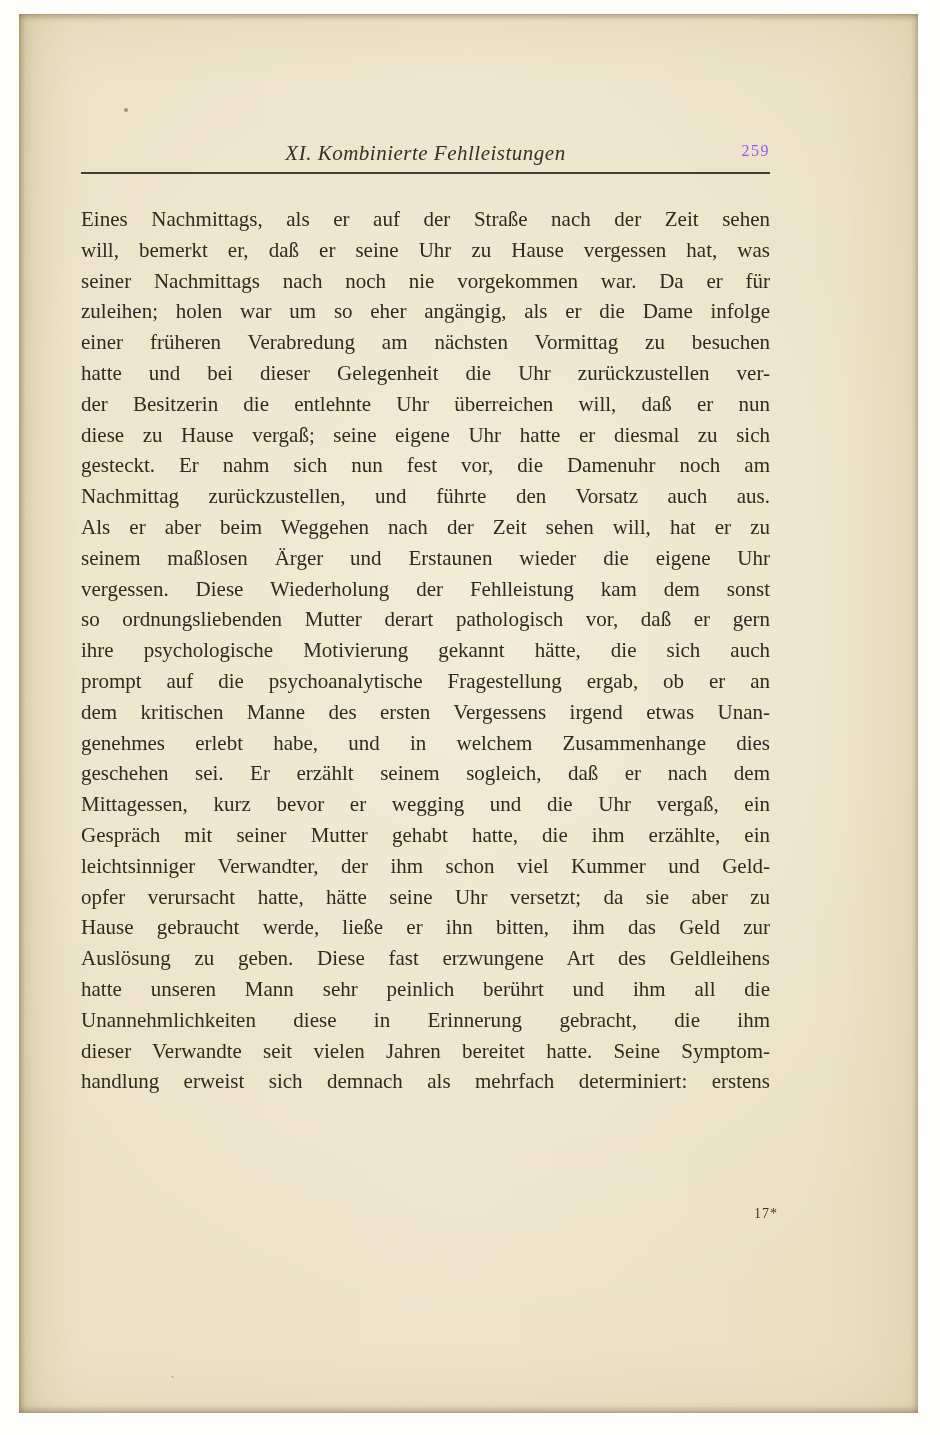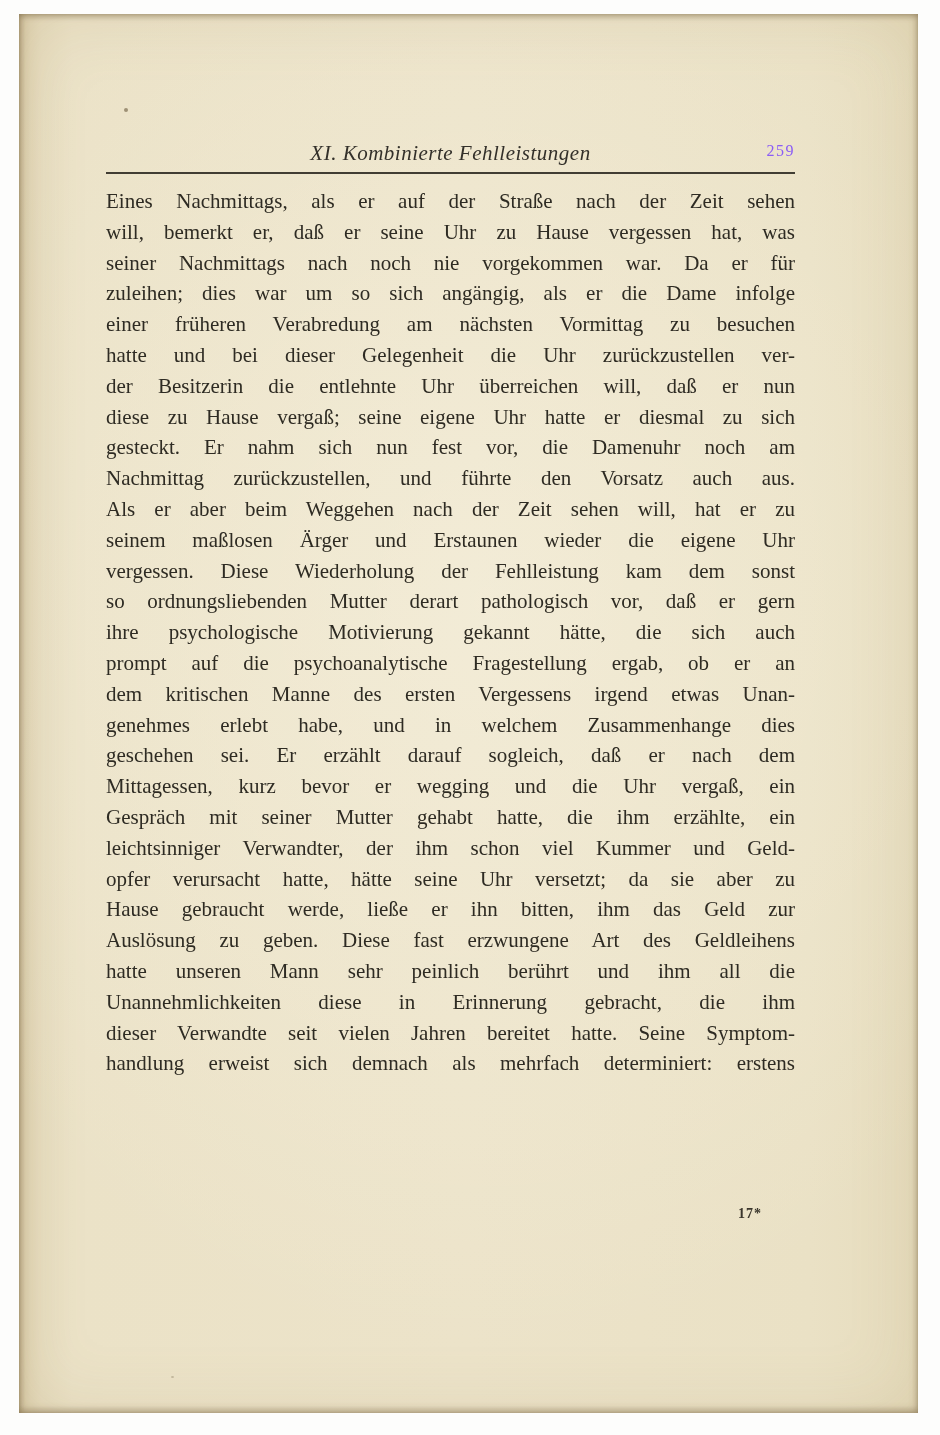--- a/index.html
+++ b/index.html
@@ -30,21 +30,21 @@
       inset -4px 0 8px -3px rgba(120,100,65,0.30),
       inset 0 0 70px rgba(160,135,90,0.16);
   }
   .speck { position: absolute; border-radius: 50%; background: rgba(92,76,48,0.55); }
   .speck.s1 { left: 105px; top: 94px; width: 4px; height: 4px; }
   .speck.s2 { left: 152px; top: 1362px; width: 3px; height: 2px; opacity: .5; }
 
   
   .textblock {
     position: absolute;
-    left: 106px; top: 141px;
+    left: 81px; top: 141px;
     width: 689px;
     color: #2e2b23;
   }
   .running-header {
     position: relative;
     height: 27px;
     font-size: 21px;
   }
   .running-title {
     text-align: center;
@@ -59,34 +59,34 @@
     font-size: 16px;
     letter-spacing: 1.5px;
     color: #8b5cf6;
   }
   .header-rule {
     height: 2px;
     background: #413d33;
     margin-top: 4px;
   }
   .body-lines {
-    margin-top: 12px;
+    margin-top: 30px;
     font-size: 21px;
     line-height: 30.8px;
   }
   .line {
     text-align: justify;
     text-align-last: justify;
     word-spacing: 1px;
   }
   .signature-mark {
     position: absolute;
-    left: 738px; top: 1206px;
+    left: 754px; top: 1206px;
     font-size: 14px;
-    font-weight: bold;
+    font-weight: normal;
     letter-spacing: 1px;
     color: #3a362c;
   }
 </style>
 </head>
 <body>
 
 <div class="scan">
   <div class="sheet">
     <div class="speck s1"></div>
@@ -97,36 +97,36 @@
     <div class="running-header">
       <div class="running-title">XI. Kombinierte Fehlleistungen</div>
       <div class="page-number">259</div>
     </div>
     <div class="header-rule"></div>
 
     <div class="body-lines">
         <div class="line">Eines Nachmittags, als er auf der Straße nach der Zeit sehen</div>
         <div class="line">will, bemerkt er, daß er seine Uhr zu Hause vergessen hat, was</div>
         <div class="line">seiner Nachmittags nach noch nie vorgekommen war. Da er für</div>
-        <div class="line">zuleihen; dies war um so sich angängig, als er die Dame infolge</div>
+        <div class="line">zuleihen; holen war um so eher angängig, als er die Dame infolge</div>
         <div class="line">einer früheren Verabredung am nächsten Vormittag zu besuchen</div>
         <div class="line">hatte und bei dieser Gelegenheit die Uhr zurückzustellen ver-</div>
         <div class="line">der Besitzerin die entlehnte Uhr überreichen will, daß er nun</div>
         <div class="line">diese zu Hause vergaß; seine eigene Uhr hatte er diesmal zu sich</div>
         <div class="line">gesteckt. Er nahm sich nun fest vor, die Damenuhr noch am</div>
         <div class="line">Nachmittag zurückzustellen, und führte den Vorsatz auch aus.</div>
         <div class="line">Als er aber beim Weggehen nach der Zeit sehen will, hat er zu</div>
         <div class="line">seinem maßlosen Ärger und Erstaunen wieder die eigene Uhr</div>
         <div class="line">vergessen. Diese Wiederholung der Fehlleistung kam dem sonst</div>
         <div class="line">so ordnungsliebenden Mutter derart pathologisch vor, daß er gern</div>
         <div class="line">ihre psychologische Motivierung gekannt hätte, die sich auch</div>
         <div class="line">prompt auf die psychoanalytische Fragestellung ergab, ob er an</div>
         <div class="line">dem kritischen Manne des ersten Vergessens irgend etwas Unan-</div>
         <div class="line">genehmes erlebt habe, und in welchem Zusammenhange dies</div>
-        <div class="line">geschehen sei. Er erzählt darauf sogleich, daß er nach dem</div>
+        <div class="line">geschehen sei. Er erzählt seinem sogleich, daß er nach dem</div>
         <div class="line">Mittagessen, kurz bevor er wegging und die Uhr vergaß, ein</div>
         <div class="line">Gespräch mit seiner Mutter gehabt hatte, die ihm erzählte, ein</div>
         <div class="line">leichtsinniger Verwandter, der ihm schon viel Kummer und Geld-</div>
         <div class="line">opfer verursacht hatte, hätte seine Uhr versetzt; da sie aber zu</div>
         <div class="line">Hause gebraucht werde, ließe er ihn bitten, ihm das Geld zur</div>
         <div class="line">Auslösung zu geben. Diese fast erzwungene Art des Geldleihens</div>
         <div class="line">hatte unseren Mann sehr peinlich berührt und ihm all die</div>
         <div class="line">Unannehmlichkeiten diese in Erinnerung gebracht, die ihm</div>
         <div class="line">dieser Verwandte seit vielen Jahren bereitet hatte. Seine Symptom-</div>
         <div class="line">handlung erweist sich demnach als mehrfach determiniert: erstens</div>

